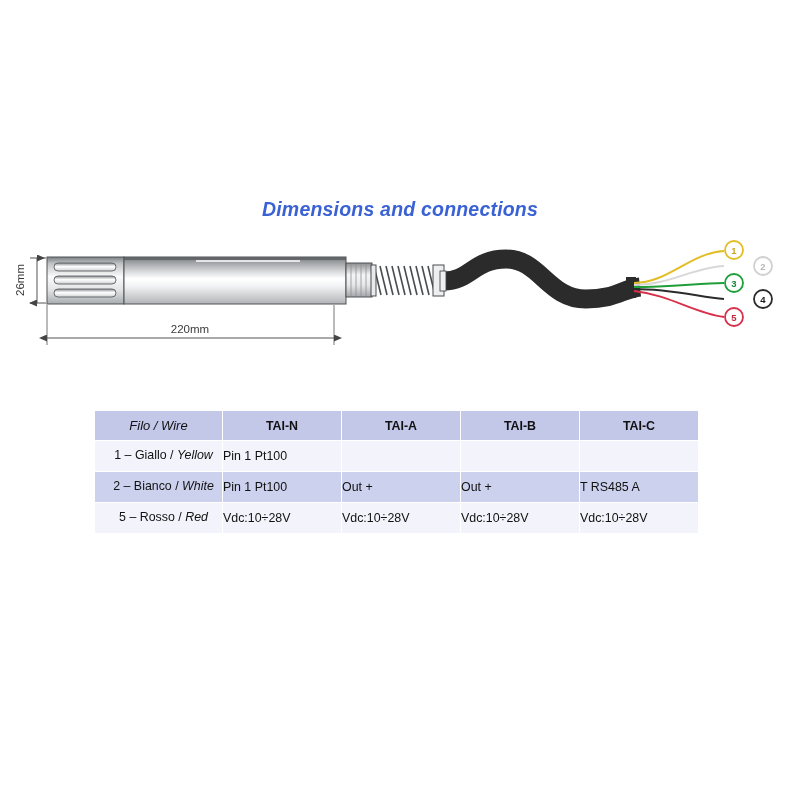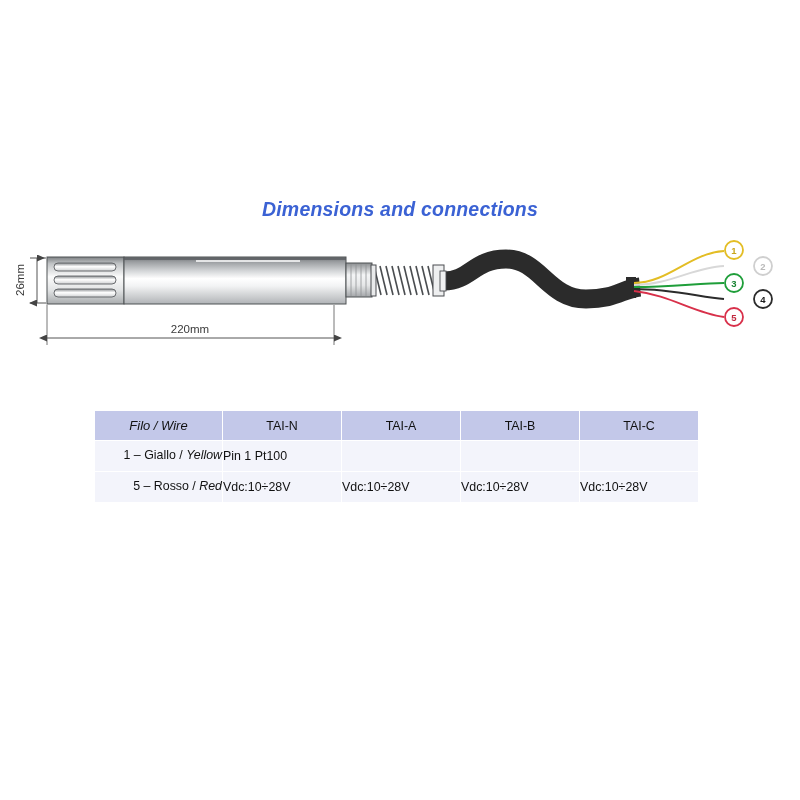--- a/index.html
+++ b/index.html
@@ -58,35 +58,35 @@
 
   #wiring-table th,
   #wiring-table td {
     border: 1px solid #ffffff;
     padding: 0;
     height: 30px;
     vertical-align: middle;
   }
   #wiring-table thead th {
     background: #c3c8e9;
-    font-weight: normal;
+    font-weight: bold;
     text-align: center;
     height: 29px;
     border-bottom: 1px solid #ffffff;
   }
   #wiring-table thead th.h-wire {
     font-weight: normal;
     font-style: italic;
     font-size: 13px;
   }
   #wiring-table tbody td {
     text-align: left;
   }
   #wiring-table tbody td.wire-cell {
-    text-align: right;
+    text-align: center;
     padding-left: 10px;
     line-height: 1.12;
   }
   #wiring-table tbody tr.odd  td { background: #f3f4fb; }
   #wiring-table tbody tr.even td { background: #ccd1ee; }
   #wiring-table tbody tr.tall td { height: 42px; }
 
   .it { font-style: italic; }
   .wire-line { display: block; white-space: nowrap; }
 
@@ -262,20 +262,29 @@
   <tbody>
     <tr class="odd">
       <td class="wire-cell">
         <span class="wire-line"><span>1 – Giallo / </span><span class="it">Yellow</span></span>
       </td>
       <td>Pin 1 Pt100</td>
       <td></td>
       <td></td>
       <td></td>
     </tr>
+    <tr class="even">
+      <td class="wire-cell">
+        <span class="wire-line"><span>2 – Bianco / </span><span class="it">White</span></span>
+      </td>
+      <td>Pin 1 Pt100</td>
+      <td>Out +</td>
+      <td>Out +</td>
+      <td>T RS485 A</td>
+    </tr>
     <tr class="odd">
       <td class="wire-cell">
         <span class="wire-line"><span>5 – Rosso / </span><span class="it">Red</span></span>
       </td>
       <td>Vdc:10÷28V</td>
       <td>Vdc:10÷28V</td>
       <td>Vdc:10÷28V</td>
       <td>Vdc:10÷28V</td>
     </tr>
   </tbody>

